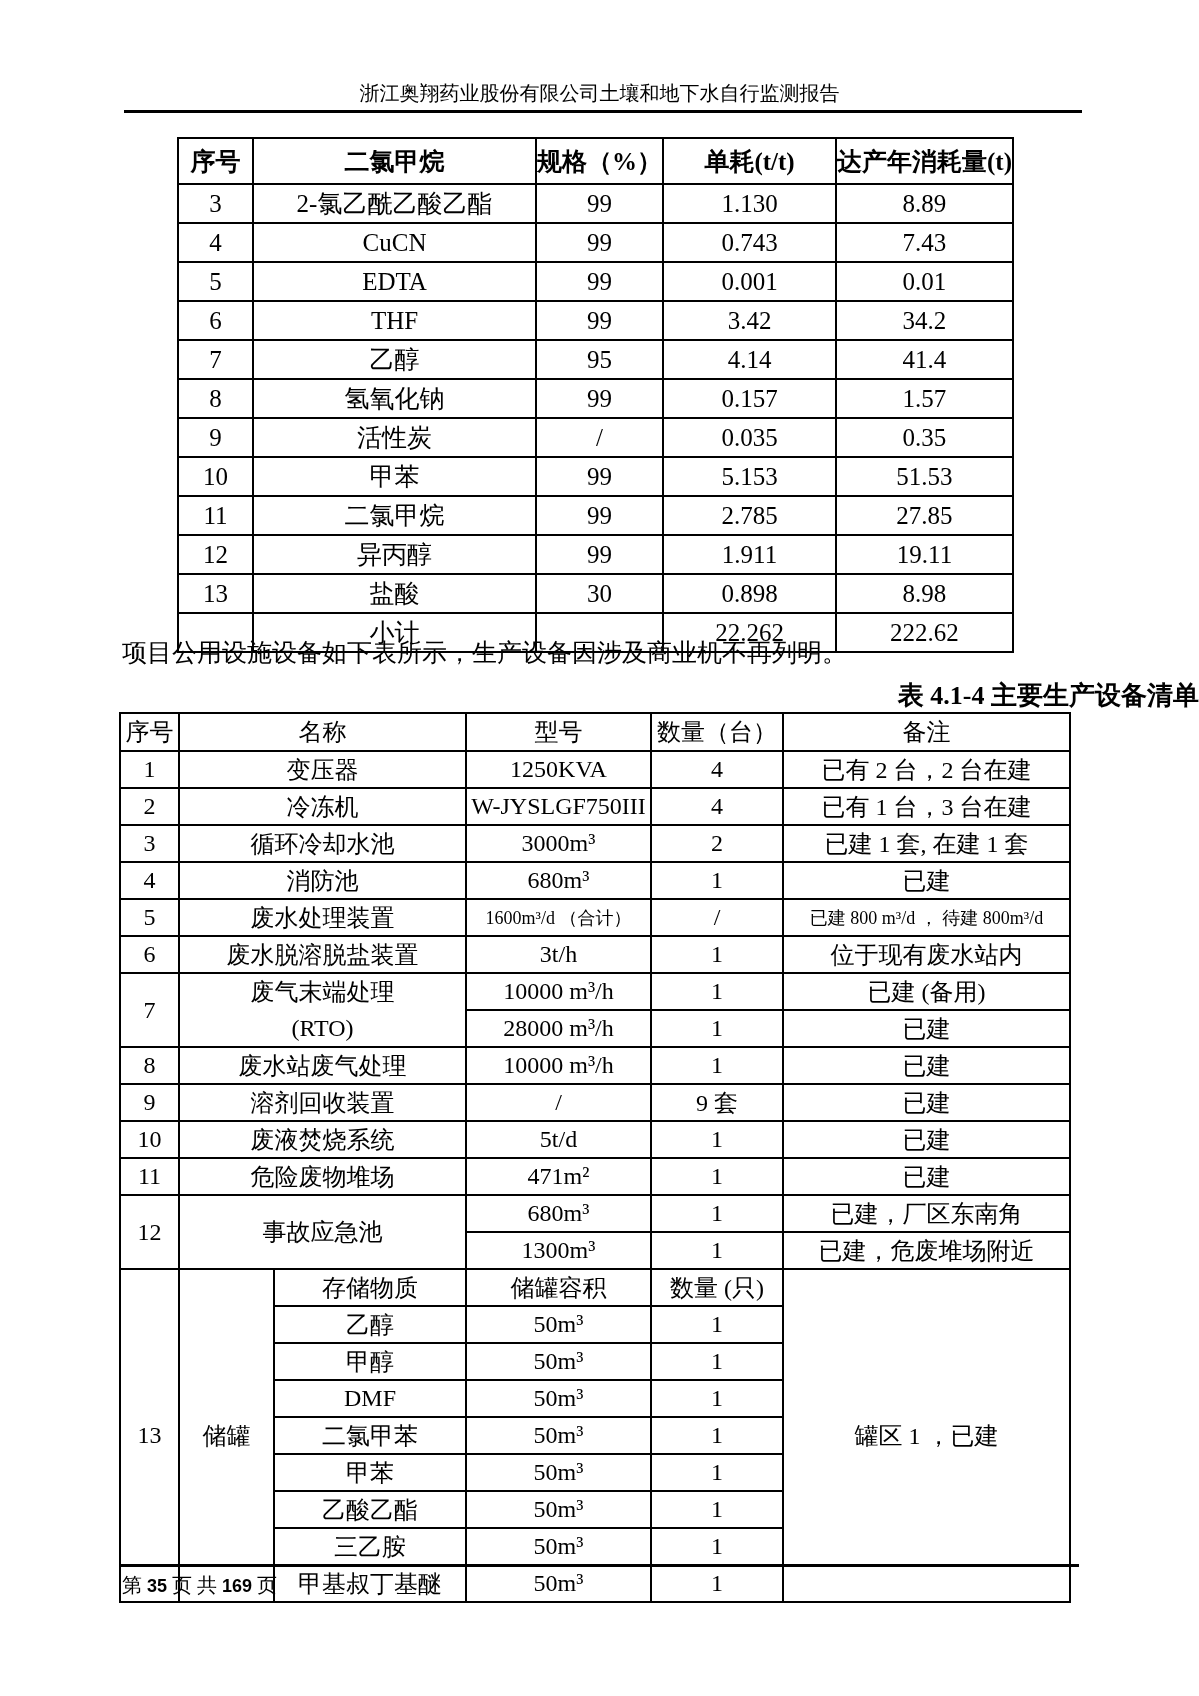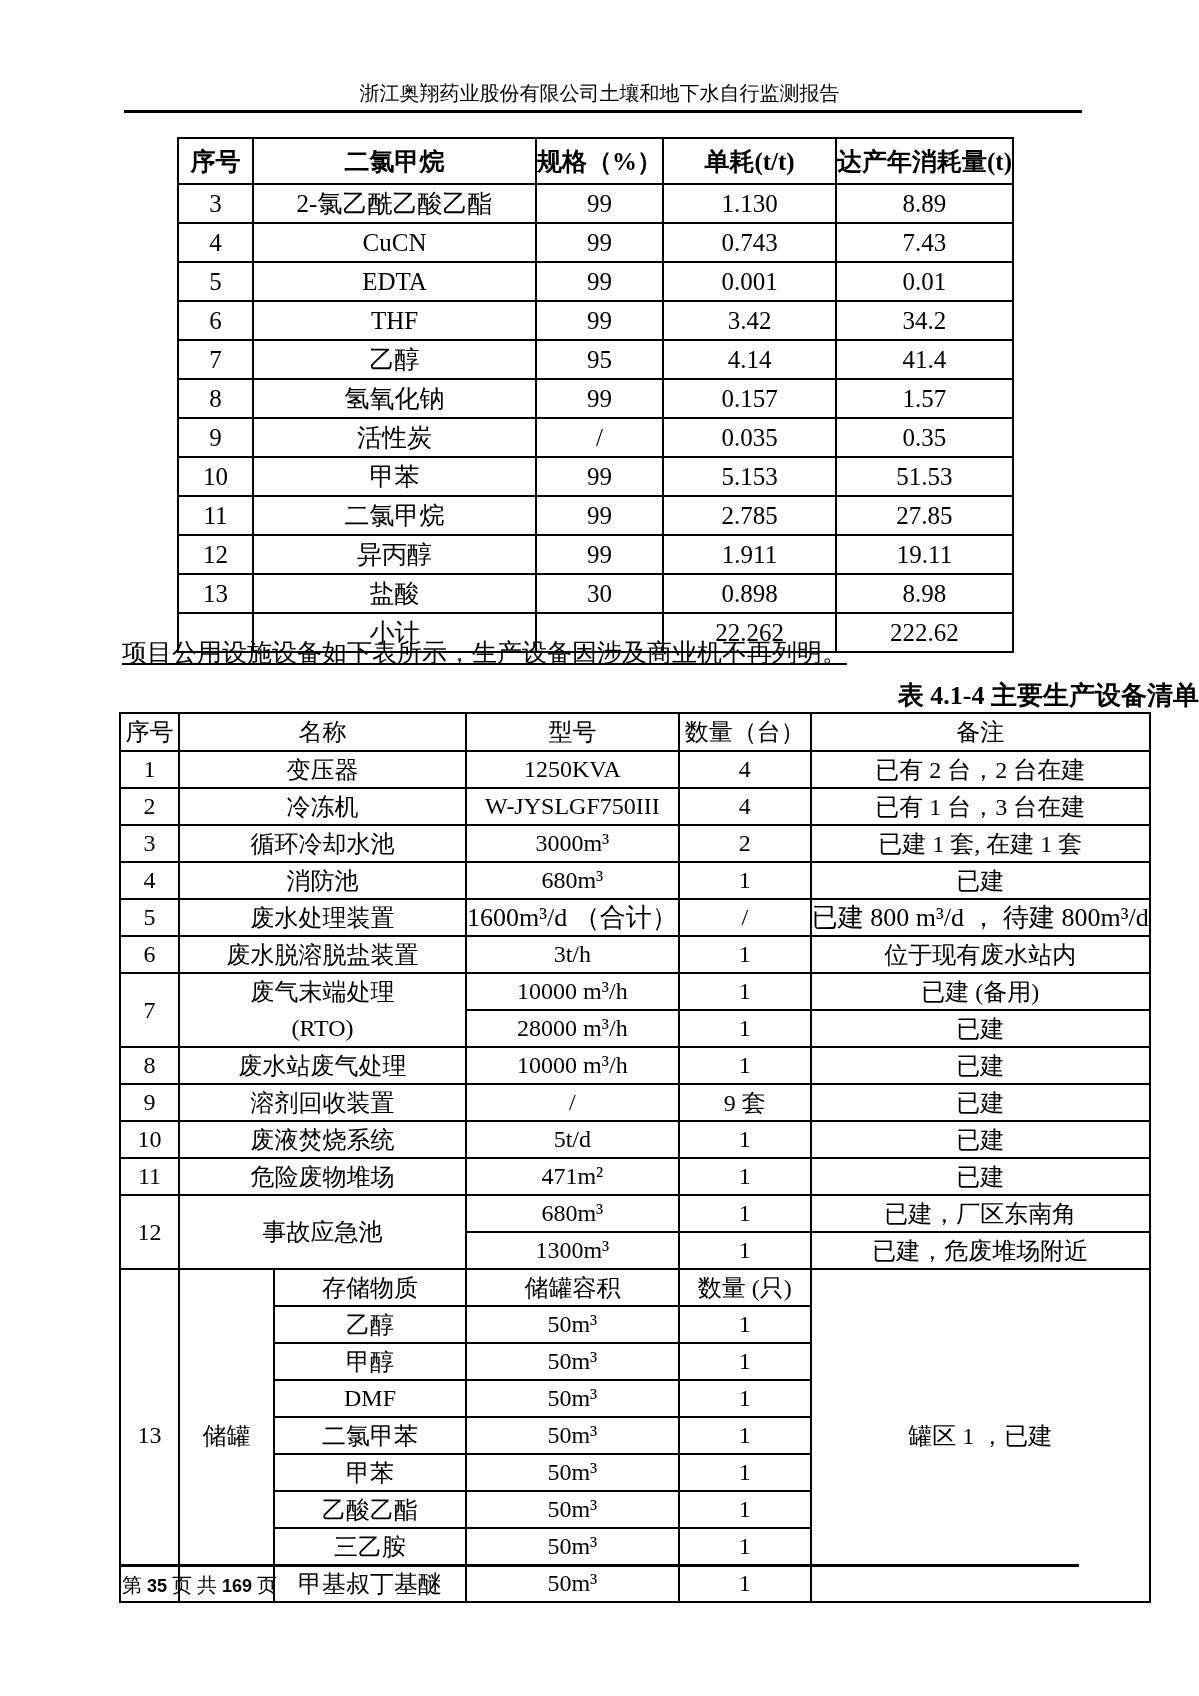--- a/index.html
+++ b/index.html
@@ -26,35 +26,35 @@
   .t1{position:absolute;left:177px;top:137px;}
   .t1 th,.t1 td{
     border:2px solid #000;text-align:center;vertical-align:middle;
     font-size:25px;white-space:nowrap;
   }
   .t1 th{height:44px;font-weight:bold;}
   .t1 td{height:37px;font-weight:normal;}
   
   .para{
     position:absolute;left:122px;top:638px;width:980px;
-    font-size:25px;line-height:30px;margin:0;text-decoration:underline;
+    font-size:25px;line-height:30px;margin:0;
   }
   .t2-title{
     position:absolute;top:678px;left:0;width:100%;
     text-align:right;font-size:26px;font-weight:bold;
   }
   
   .t2{position:absolute;left:119px;top:712px;}
   .t2 td{
     border:2px solid #000;text-align:center;vertical-align:middle;
     font-size:24px;white-space:nowrap;
   }
   .t2 td.hd{height:36px;}
   .t2 td{height:35px;}
-  .t2 td.small{font-size:26px;}
+  .t2 td.small{font-size:18px;}
   .t2 .two-line{line-height:36px;}
   .t2 .two-line div{height:36px;}
   
   .footer-rule{
     position:absolute;top:1564px;left:121px;width:958px;height:3px;
     background:#000;
   }
   .footer{
     position:absolute;top:1572px;left:122px;right:120px;
     display:flex;justify-content:space-between;align-items:baseline;

